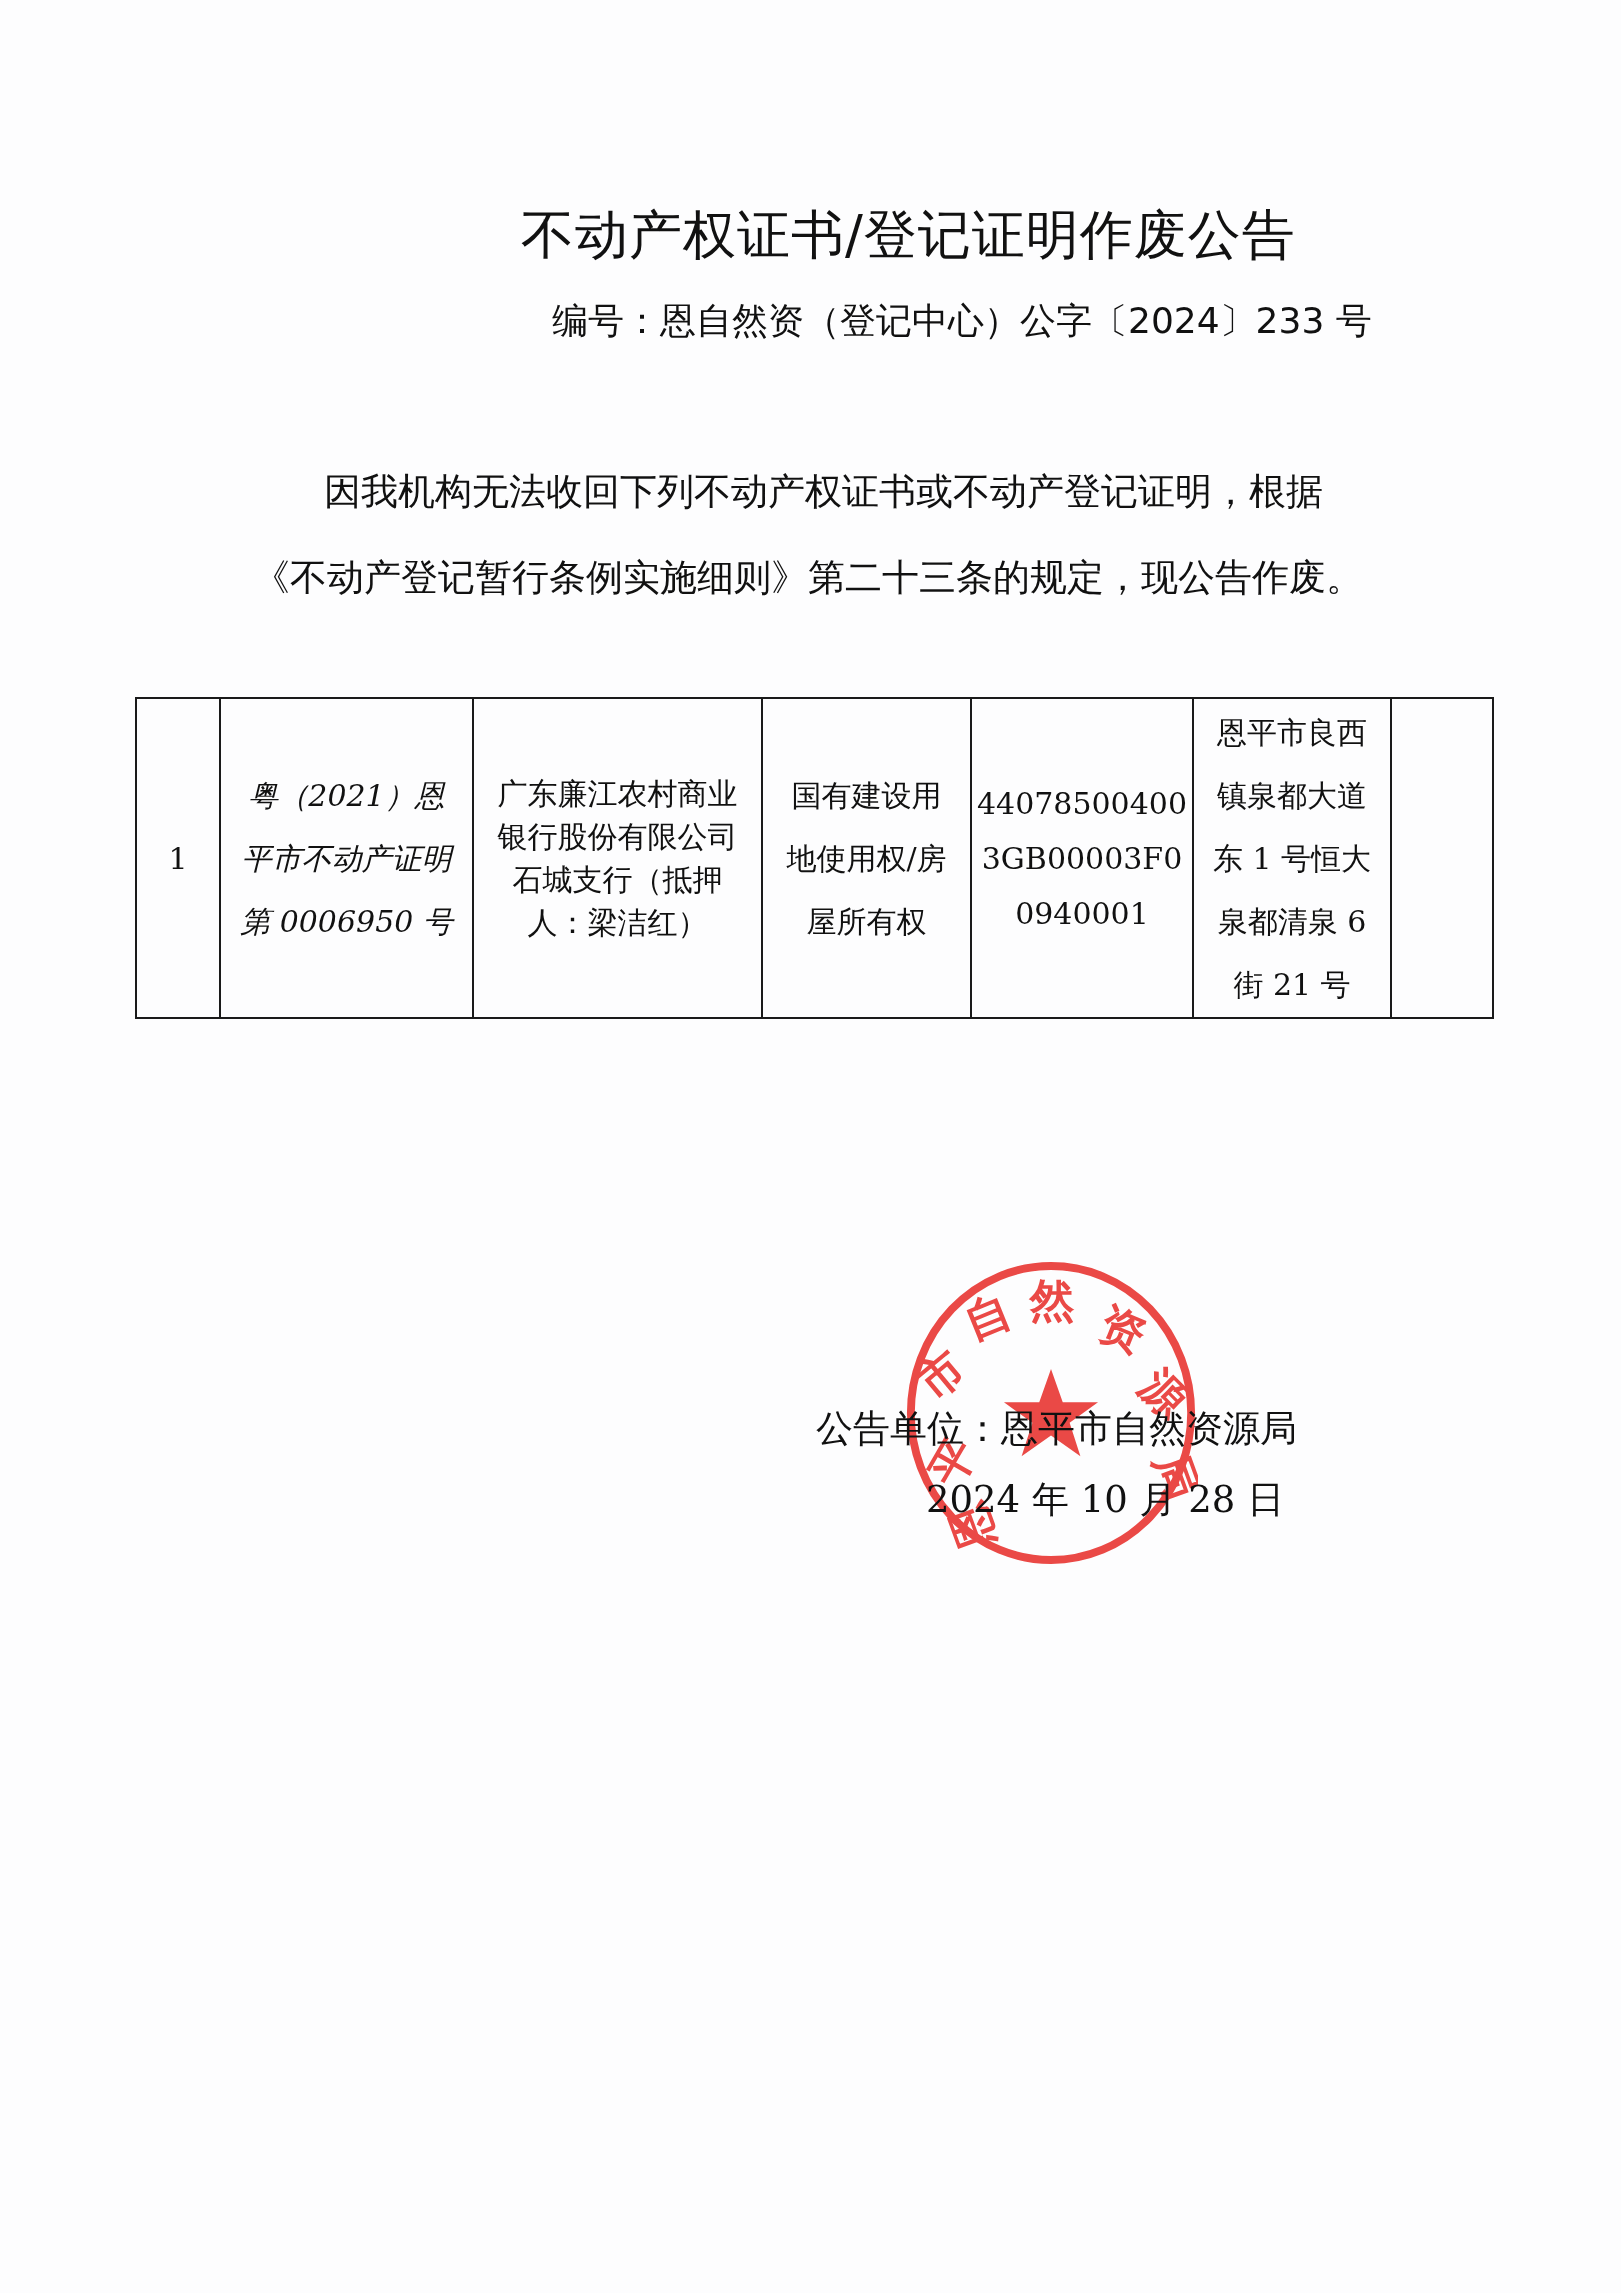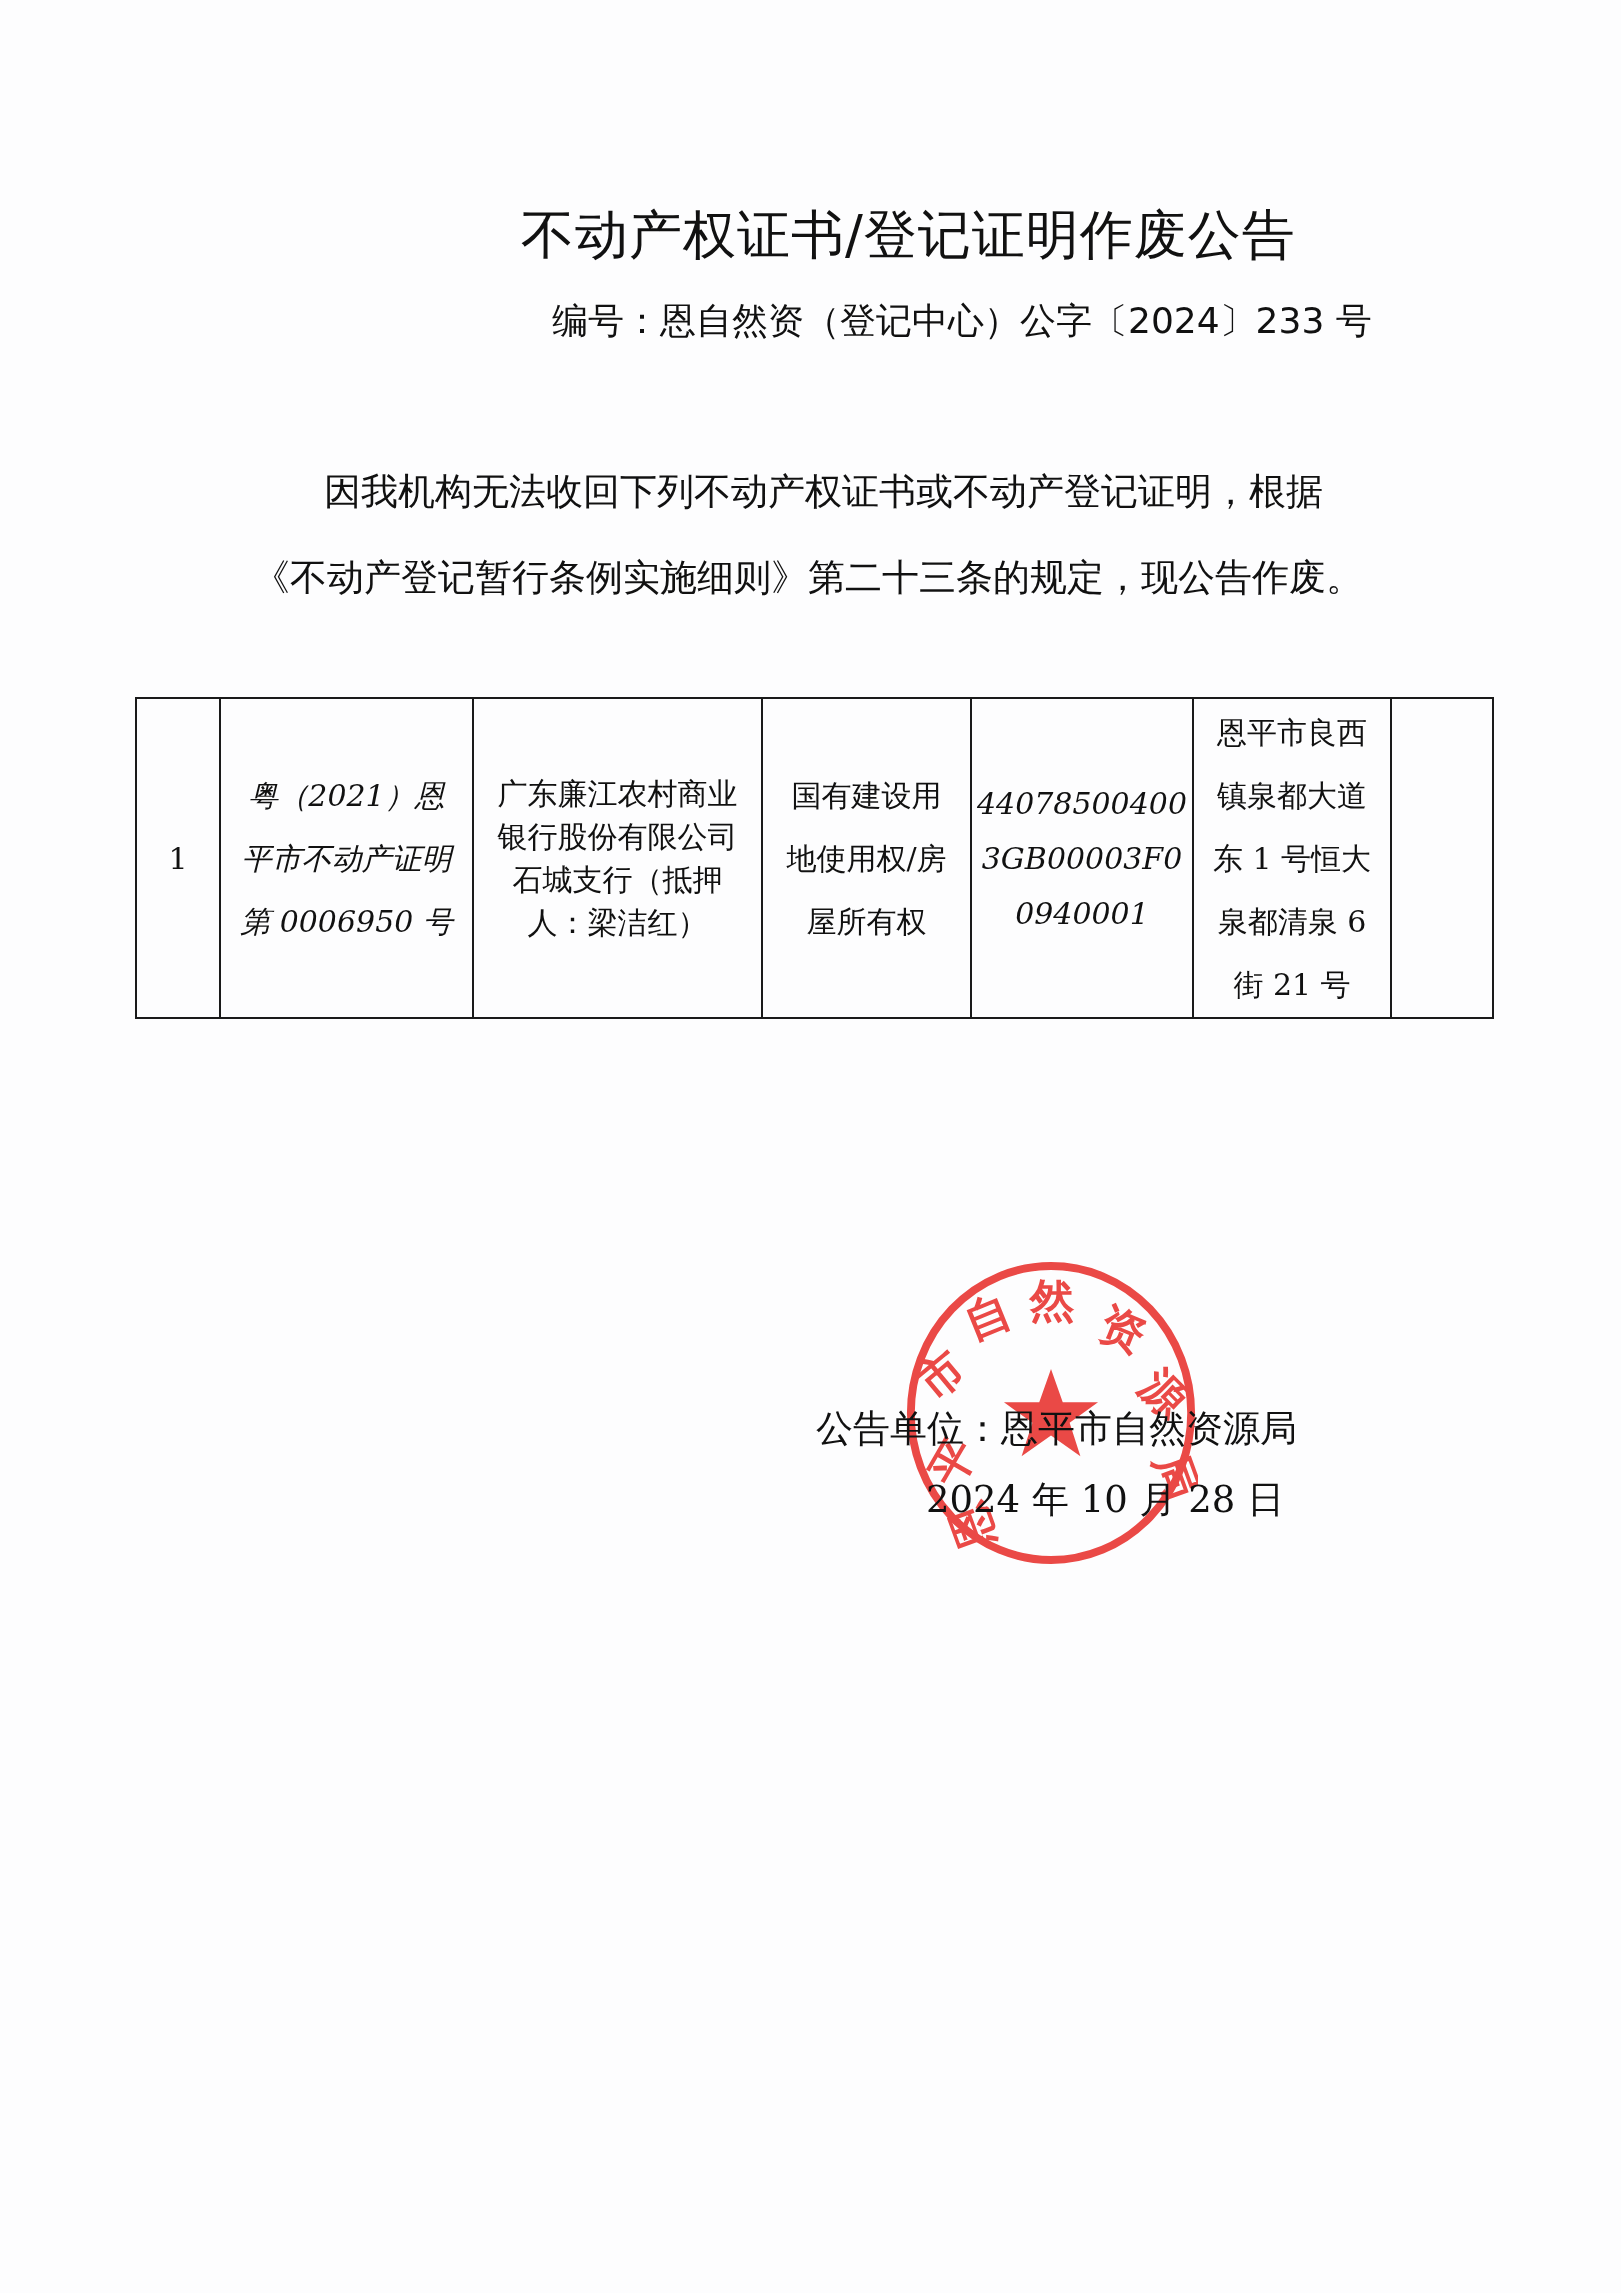--- a/index.html
+++ b/index.html
@@ -77,21 +77,21 @@
     <col style="width:222px">
     <col style="width:198px">
     <col style="width:102px">
   </colgroup>
   <tbody>
   <tr class="row">
     <td>1</td>
     <td class="body-cell" style="padding:0 13.7px;font-style:italic;">粤（2021）恩平市不动产证明第 0006950 号</td>
     <td class="body-cell" style="padding:0 13.7px; line-height:43px;margin-left:32px;">广东廉江农村商业银行股份有限公司石城支行（抵押人：梁洁红）</td>
     <td class="body-cell" style="padding:0 13.7px;">国有建设用地使用权/房屋所有权</td>
-    <td class="body-cell" style="word-break:break-all; padding:0 2px; line-height:55px;font-style:italic;">440785004003GB00003F00940001</td>
+    <td class="body-cell" style="word-break:break-all; padding:0 2px; line-height:55px;">440785004003GB00003F00940001</td>
     <td class="body-cell" style="padding:0 15.7px;">恩平市良西镇泉都大道东 1 号恒大泉都清泉 6 街 21 号</td>
     <td></td>
   </tr>
 </tbody>
   </table>
 
 <div class="stamp">
   <svg width="294" height="309" viewBox="0 0 300 315">
     <ellipse cx="150" cy="157" rx="143" ry="150" fill="none" stroke="#e8312d" stroke-width="8"></ellipse>
     <g>

